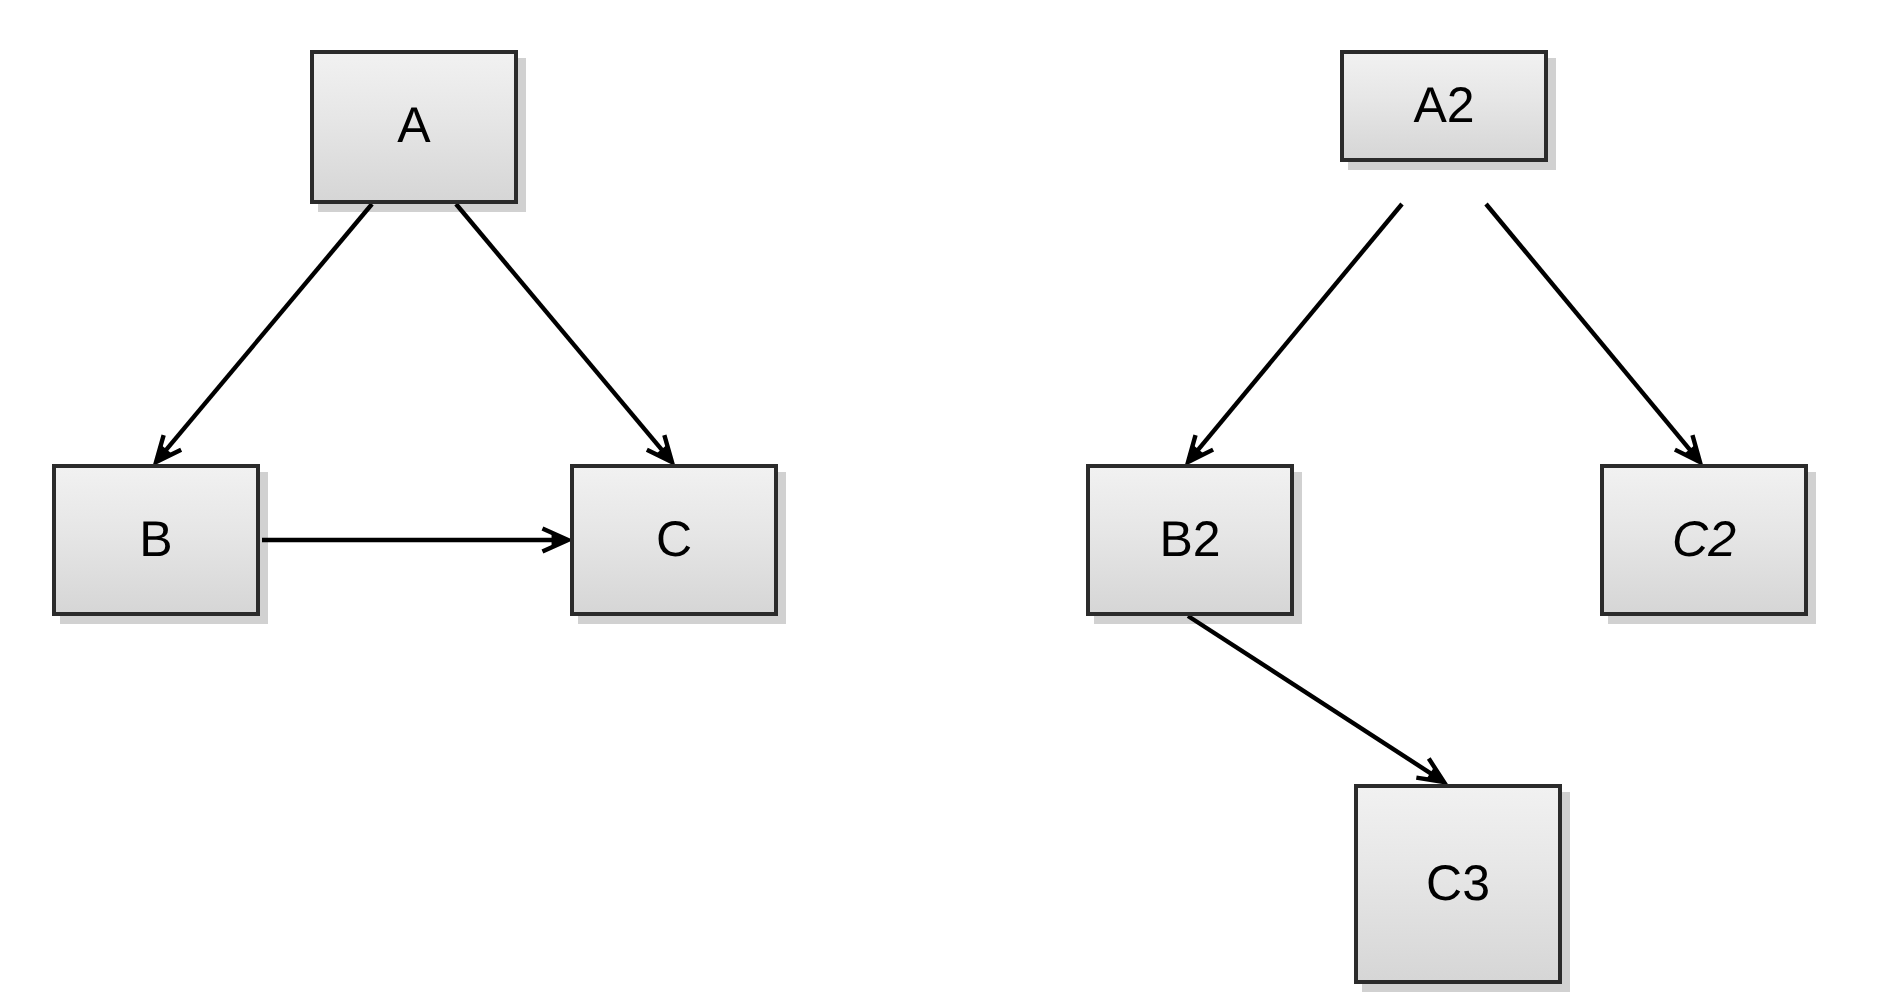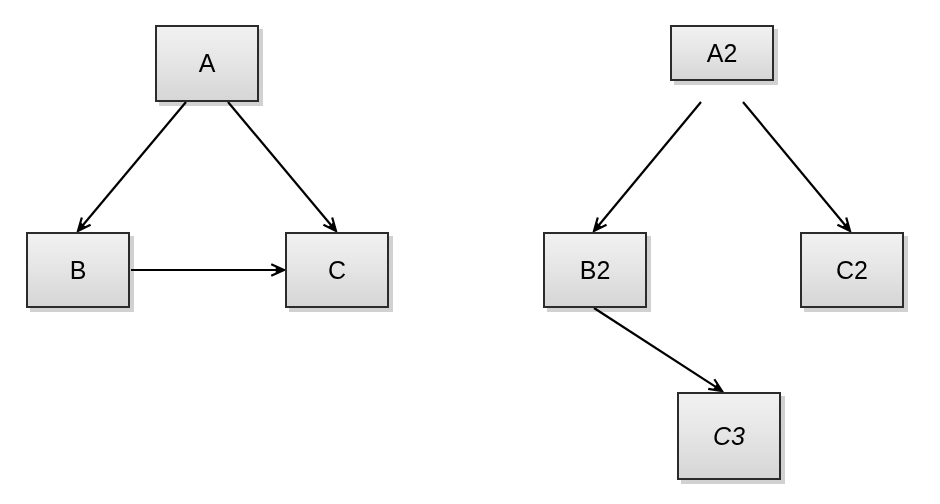--- a/index.html
+++ b/index.html
@@ -96,20 +96,20 @@
   <div class="node" style="left: 285px; top: 232px; width: 104px; height: 76px;">
     <span class="node-label">C</span>
   </div>
 
   <div class="node" style="left: 670px; top: 25px; width: 104px; height: 56px;">
     <span class="node-label">A2</span>
   </div>
   <div class="node" style="left: 543px; top: 232px; width: 104px; height: 76px;">
     <span class="node-label">B2</span>
   </div>
-  <div class="node" style="left: 800px; top: 232px; width: 104px; height: 76px;">
+  <div class="node" style="left: 800px; top: 232px; width: 104px; height: 76px; font-style: italic;">
     <span class="node-label">C2</span>
   </div>
-  <div class="node" style="left: 677px; top: 392px; width: 104px; height: 88px; font-style: italic;">
+  <div class="node" style="left: 677px; top: 392px; width: 104px; height: 100px;">
     <span class="node-label">C3</span>
   </div>
 
 </div>
 
 </body></html>

